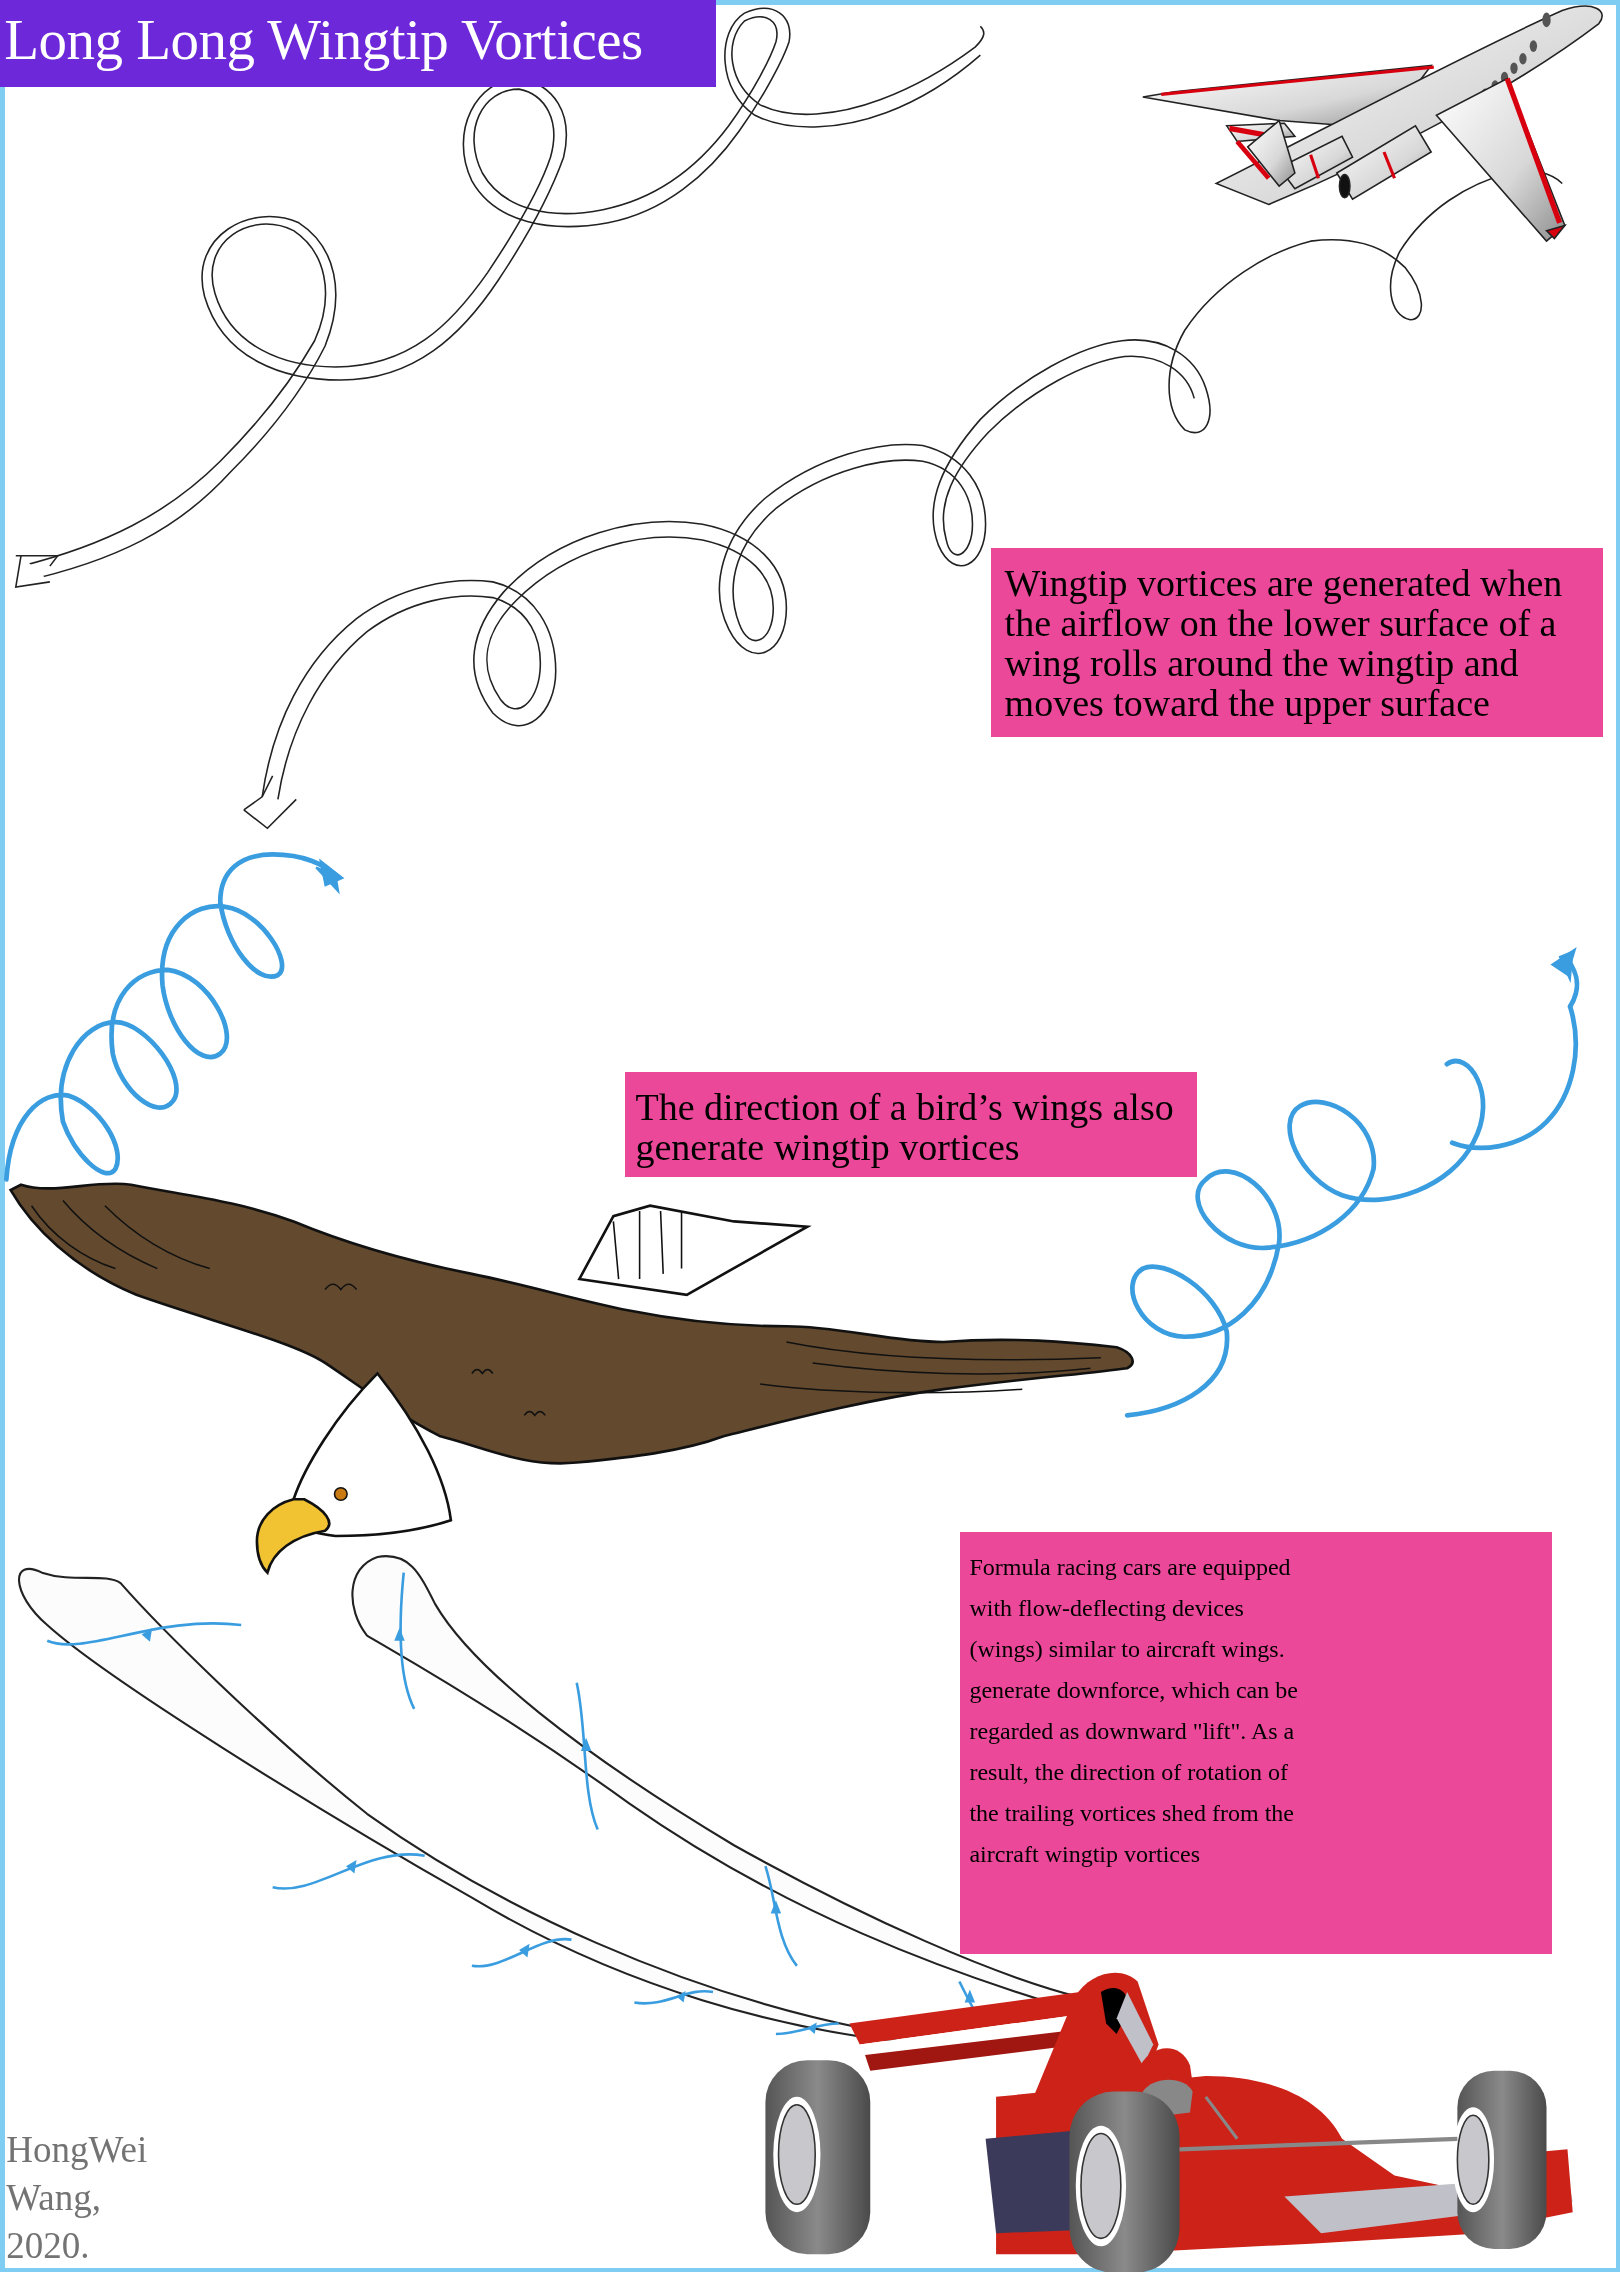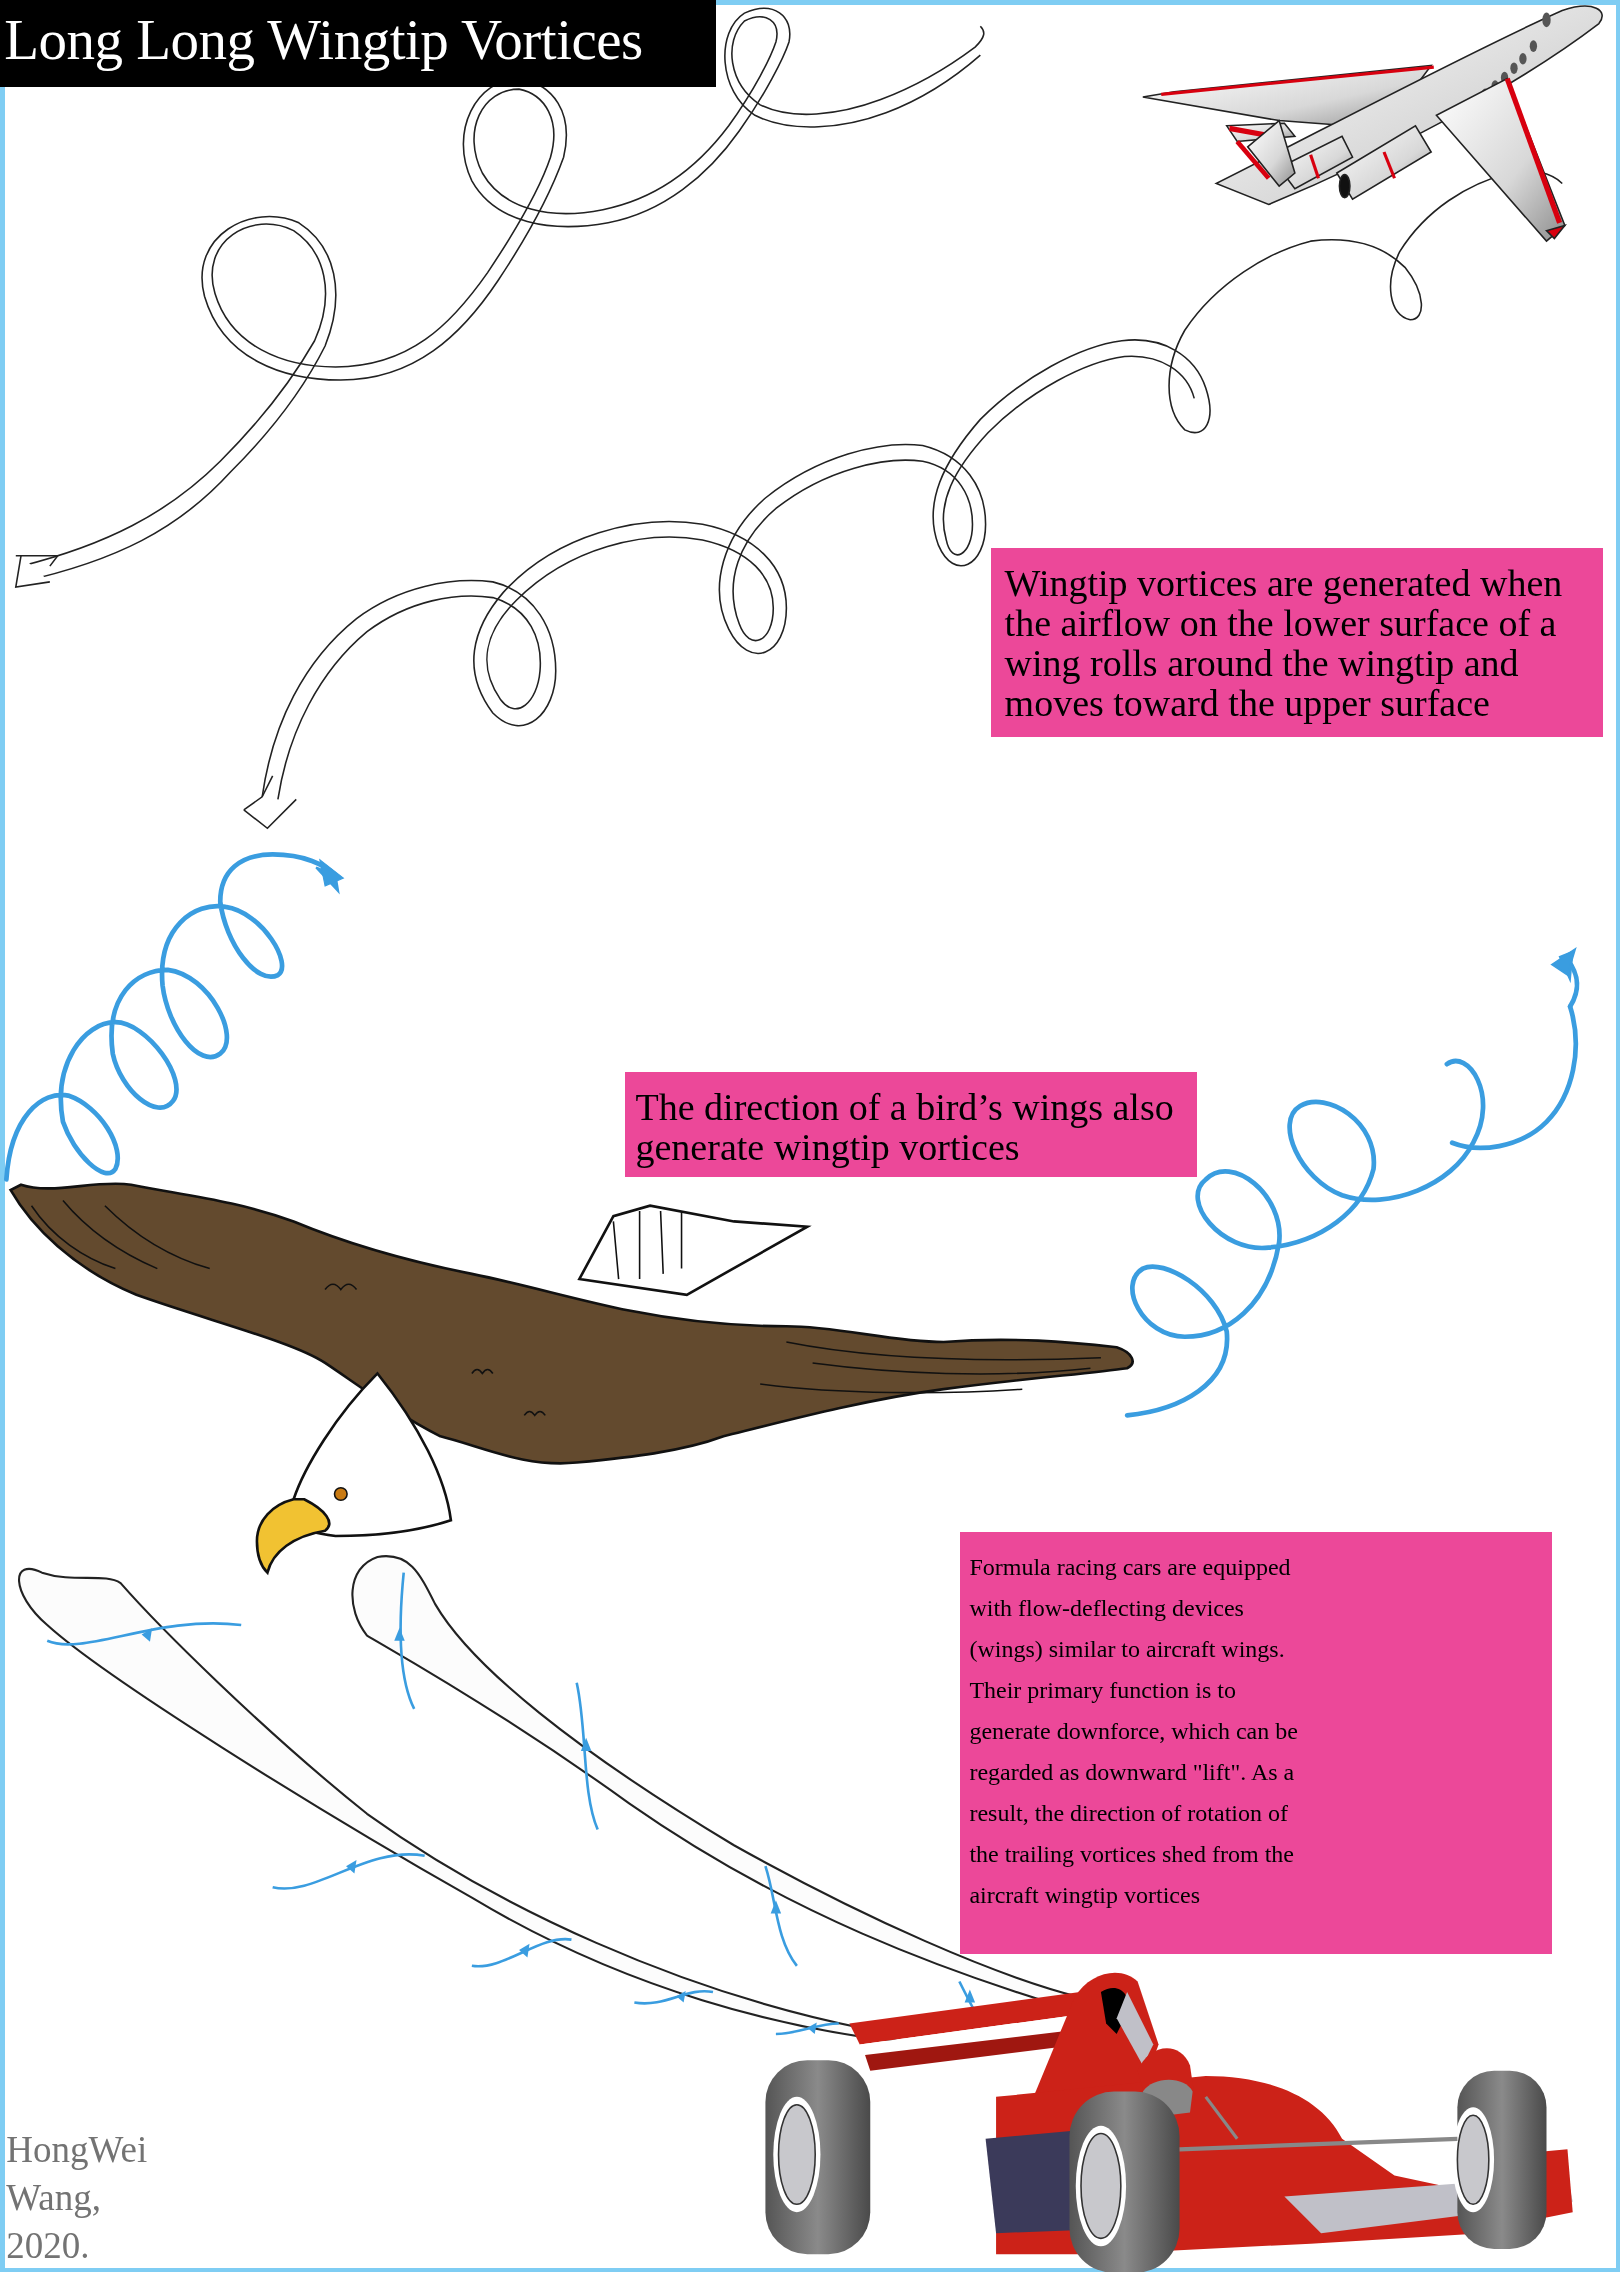--- a/index.html
+++ b/index.html
@@ -3,21 +3,21 @@
 <meta charset="utf-8">
 <style>
   html, body { margin: 0; padding: 0; background: #ffffff; }
   body { width: 1621px; height: 2273px; position: relative; overflow: hidden; }
   .frame {
     position: absolute; left: 0; top: 0; width: 1621px; height: 2273px;
     box-sizing: border-box; border: 5.2px solid #7fcdf3; background: #fff;
   }
   .title-bar {
     position: absolute; left: 0; top: 0; width: 716px; height: 87px;
-    background: #000000; box-sizing: border-box; padding: 10.5px 0 0 4.2px;
+    background: #6d28d9; box-sizing: border-box; padding: 10.5px 0 0 4.2px;
   }
   .title-bar span {
     font-family: "Liberation Serif", serif; font-size: 57px; color: #ffffff;
     line-height: 1; letter-spacing: -0.5px; white-space: nowrap;
   }
   .caption {
     position: absolute; background: #ec4899;
     font-family: "Liberation Serif", serif; color: #000;
     box-sizing: border-box;
   }
@@ -215,21 +215,20 @@
 
 <div class="caption cap2">
   <div>The direction of a bird’s wings also</div>
   <div>generate wingtip vortices</div>
 </div>
 
 <div class="caption cap3">
   <div>Formula racing cars are equipped</div>
   <div>with flow-deflecting devices</div>
   <div>(wings) similar to aircraft wings.</div>
-  <div>Their primary function is to</div>
   <div>generate downforce, which can be</div>
   <div>regarded as downward "lift". As a</div>
   <div>result, the direction of rotation of</div>
   <div>the trailing vortices shed from the</div>
   <div>aircraft wingtip vortices</div>
 </div>
 
 <div class="credit">
   <div>HongWei</div>
   <div>Wang,</div>

